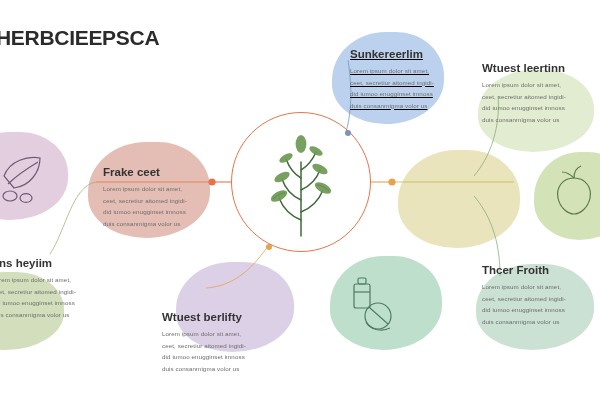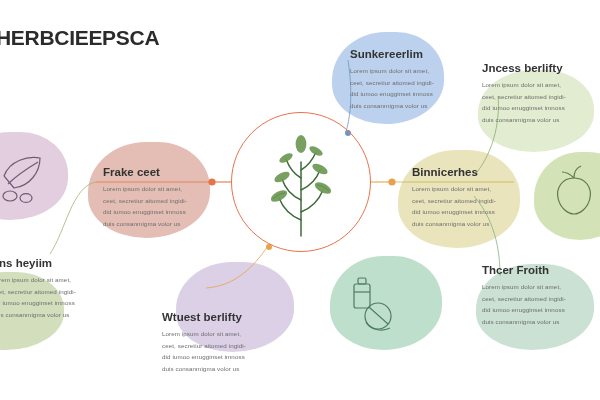--- a/index.html
+++ b/index.html
@@ -216,42 +216,33 @@
   <div class="node" style="left:162px; top:279px;margin-top:32px;">
     <div class="node-title">Wtuest berlifty</div>
     <div class="node-body">
       <span>Lorem ipsum dolor sit amet,</span>
       <span>ceet, secretiur aitomed ingidi-</span>
       <span>did iumoo enugginset imnoss</span>
       <span>duis consanmigma volor us</span>
     </div>
   </div>
 
-  <div class="node" style="left:350px; top:48px;">
+  <div class="node" style="left:350px; top:48px;text-decoration:underline;">
     <div class="node-title">Sunkereerlim</div>
     <div class="node-body">
       <span>Lorem ipsum dolor sit amet,</span>
       <span>ceet, secretiur aitomed ingidi-</span>
       <span>did iumoo enugginset imnoss</span>
       <span>duis consanmigma volor us</span>
     </div>
   </div>
 
-  <div class="node" style="left:412px; top:166px;">
-    <div class="node-title">Binnicerhes</div>
-    <div class="node-body">
-      <span>Lorem ipsum dolor sit amet,</span>
-      <span>ceet, secretiur aitomed ingidi-</span>
-      <span>did iumoo enugginset imnoss</span>
-      <span>duis consanmigma volor us</span>
-    </div>
-  </div>
 
   <div class="node" style="left:482px; top:62px;">
-    <div class="node-title">Jncess berlifty</div>
+    <div class="node-title">Wtuest leertinn</div>
     <div class="node-body">
       <span>Lorem ipsum dolor sit amet,</span>
       <span>ceet, secretiur aitomed ingidi-</span>
       <span>did iumoo enugginset imnoss</span>
       <span>duis consanmigma volor us</span>
     </div>
   </div>
 
   <div class="node" style="left:482px; top:264px;">
     <div class="node-title">Thcer Froith</div>

